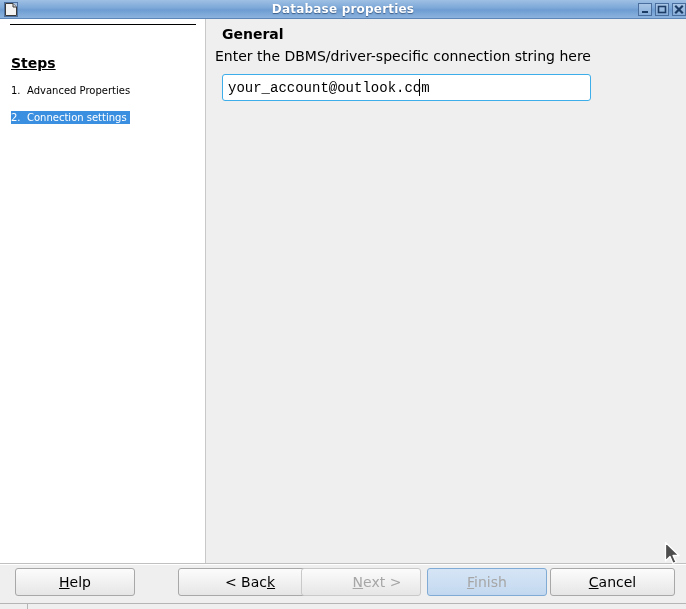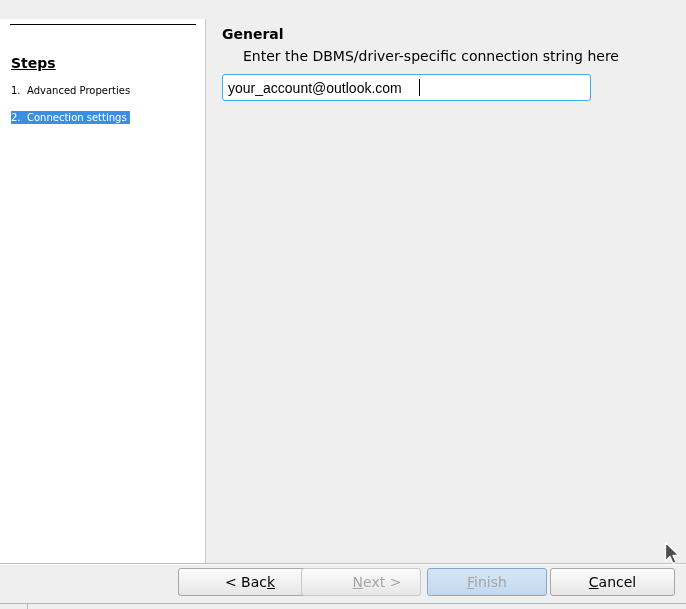--- a/index.html
+++ b/index.html
@@ -125,39 +125,39 @@
   #general-heading {
     position: absolute;
     left: 15px; top: 7px;
     font-weight: bold;
     font-size: 14px;
     color: #000000;
     white-space: nowrap;
   }
   #conn-label {
     position: absolute;
-    left: 36px; top: 29px;
+    left: 8px; top: 29px;
     font-size: 14px;
     color: #000000;
     white-space: nowrap;
   }
   #conn-input-wrap {
     position: absolute;
     left: 15px; top: 55px;
     width: 369px;
     height: 27px;
   }
   #conn-input {
     width: 369px;
     height: 27px;
     box-sizing: border-box;
     background: #ffffff;
     border: 1px solid #3daee9;
     border-radius: 3px;
-    font-family: Liberation Sans, sans-serif;
+    font-family: Liberation Mono, monospace;
     font-size: 14px;
     color: #000000;
     padding: 12px 5px;
     outline: none;
     caret-color: #000;
   }
   #caret {
     position: absolute;
     left: 197px;
     top: 5px;
@@ -258,20 +258,45 @@
   }
   #mouse-cursor svg { display: block; }
 
   .u { text-decoration: underline; }
 </style>
 </head>
 <body>
 
 <div id="window">
 
+  <div id="titlebar">
+    <span id="title-icon">
+      <svg width="12" height="13" viewBox="0 0 12 13">
+        <path d="M0.5 0.5 H8 L11.5 4 V12.5 H0.5 Z" fill="#f2f2f2" stroke="#3a3a3a" stroke-width="1"></path>
+        <path d="M8 0.5 V4 H11.5" fill="#d9d9d9" stroke="#3a3a3a" stroke-width="1"></path>
+      </svg>
+    </span>
+    <div id="titlebar-text">Database properties</div>
+
+    <div class="winbtn" id="btn-min">
+      <svg width="12" height="11" viewBox="0 0 12 11">
+          <rect x="3" y="7" width="6" height="2" fill="#1c3c66"></rect>
+        </svg>
+    </div>
+    <div class="winbtn" id="btn-max">
+      <svg width="12" height="11" viewBox="0 0 12 11">
+          <rect x="2.5" y="2.5" width="7" height="6" fill="none" stroke="#1c3c66" stroke-width="1.6"></rect>
+        </svg>
+    </div>
+    <div class="winbtn" id="btn-close">
+      <svg width="12" height="11" viewBox="0 0 12 11">
+        <path d="M3 2.5 L9 8.5 M9 2.5 L3 8.5" stroke="#1c3c66" stroke-width="2.2" stroke-linecap="square"></path>
+      </svg>
+    </div>
+  </div>
 
   <div id="steps-panel">
     <div id="steps-rule"></div>
     <div id="steps-heading">Steps</div>
 
     <div class="step-item" id="step-0">
       <span class="num">1.</span><span>Advanced Properties</span>
     </div>
 
     <div class="step-item selected" id="step-1">
@@ -286,20 +311,23 @@
     <div id="conn-input-wrap">
       <input id="conn-input" type="text" value="your_account@outlook.com" style="">
       <div id="caret"></div>
     </div>
   </div>
 
 
   <div id="bar-top-line"></div>
   <div id="button-bar"></div>
 
+  <div class="dlgbtn" id="btn-help">
+    <span></span><span class="u">H</span><span>elp</span>
+  </div>
 
   <div class="dlgbtn" id="btn-back">
     <span>&lt; Bac</span><span class="u">k</span><span></span>
   </div>
 
   <div class="dlgbtn disabled" id="btn-next">
     <span></span><span class="u">N</span><span>ext &gt;</span>
   </div>
 
   <div class="dlgbtn disabled defaultbtn" id="btn-finish">

